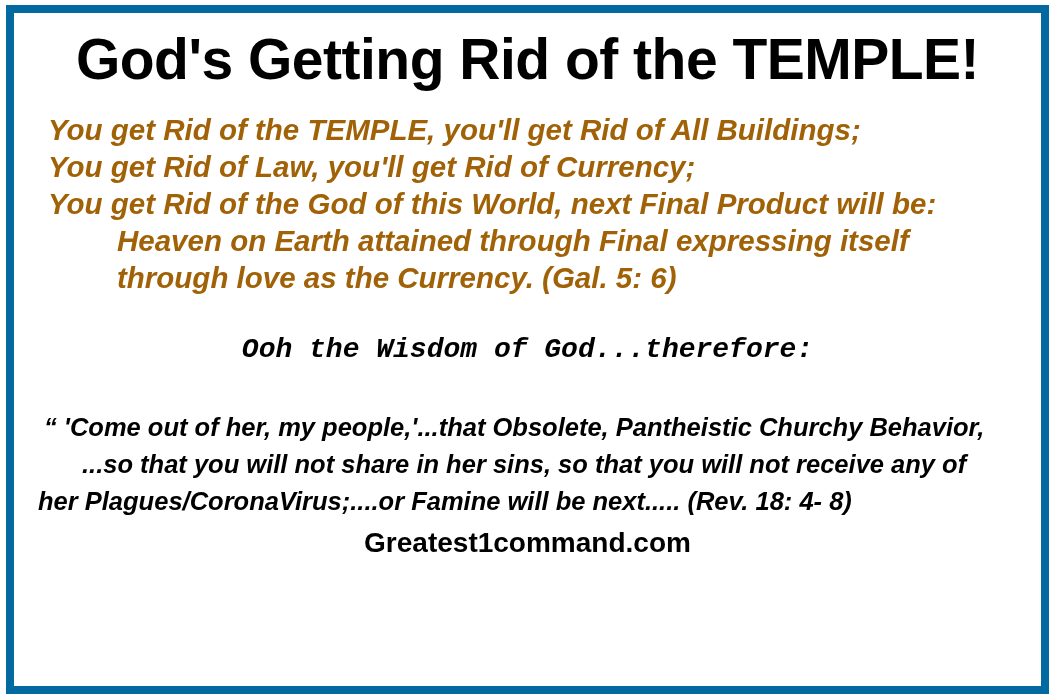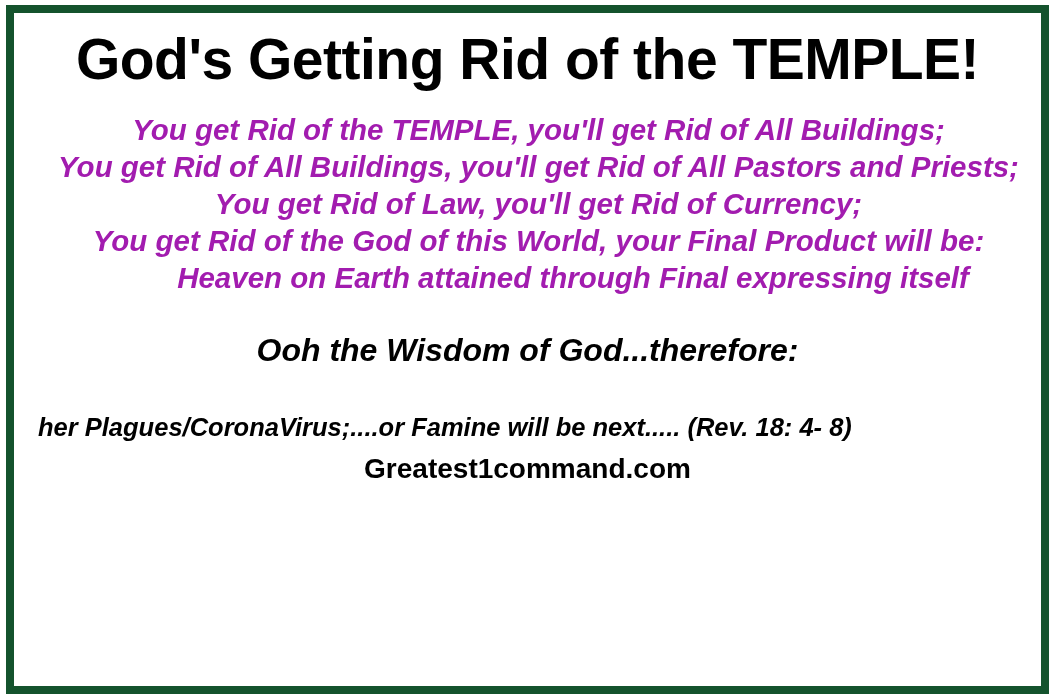--- a/index.html
+++ b/index.html
@@ -20,21 +20,21 @@
     width: 1055px;
     height: 700px;
     background: #ffffff;
     padding: 5px 6px 6px 6px;
   }
 
   #frame {
     box-sizing: border-box;
     width: 100%;
     height: 100%;
-    border: 8px solid #14532d;
+    border: 8px solid #0369a1;
     background: #ffffff;
     position: relative;
   }
 
   #inner {
     box-sizing: border-box;
     width: 100%;
     height: 100%;
     padding: 0 12px;
     position: relative;
@@ -58,35 +58,35 @@
   #chain {
     margin-top: 23px;
     padding-left: 22px;
   }
   .chain-line {
     font-family: "Liberation Sans", sans-serif;
     font-weight: bold;
     font-style: italic;
     font-size: 29.5px;
     line-height: 37px;
-    color: #a21caf;
+    color: #a16207;
     white-space: nowrap;
-    text-align: center;
+    text-align: left;
   }
   .chain-line.indent {
     padding-left: 69px;
   }
 
   
   #wisdom {
     text-align: center;
-    font-family: Liberation Sans, sans-serif;
+    font-family: Liberation Mono, monospace;
     font-weight: bold;
     font-style: italic;
-    font-size: 32px;
+    font-size: 28px;
     line-height: 42px;
     color: #000000;
     margin-top: 33px;
     white-space: nowrap;
   }
 
   
   #quote {
     margin-top: 38px;
     padding-left: 18px;
@@ -126,29 +126,31 @@
 <body>
 
 <div id="poster">
   <div id="frame">
     <div id="inner">
 
       <div id="title">God's Getting Rid of the TEMPLE!</div>
 
       <div id="chain">
         <div class="chain-line">You get Rid of the TEMPLE, you'll get Rid of All Buildings;</div>
-        <div class="chain-line">You get Rid of All Buildings, you'll get Rid of All Pastors and Priests;</div>
         <div class="chain-line">You get Rid of Law, you'll get Rid of Currency;</div>
-        <div class="chain-line">You get Rid of the God of this World, your Final Product will be:</div>
+        <div class="chain-line">You get Rid of the God of this World, next Final Product will be:</div>
         <div class="chain-line indent">Heaven on Earth attained through Final expressing itself</div>
+        <div class="chain-line indent">through love as the Currency. (Gal. 5: 6)</div>
       </div>
 
       <div id="wisdom">Ooh the Wisdom of God...therefore:</div>
 
       <div id="quote">
+        <div class="quote-line q1">“ 'Come out of her, my people,'...that Obsolete, Pantheistic Churchy Behavior,</div>
+        <div class="quote-line q2">...so that you will not share in her sins, so that you will not receive any of</div>
         <div class="quote-line q3">her Plagues/CoronaVirus;....or Famine will be next..... (Rev. 18: 4- 8)</div>
       </div>
 
       <div id="footer">Greatest1command.com</div>
 
     </div>
   </div>
 </div>
 
 </body></html>

